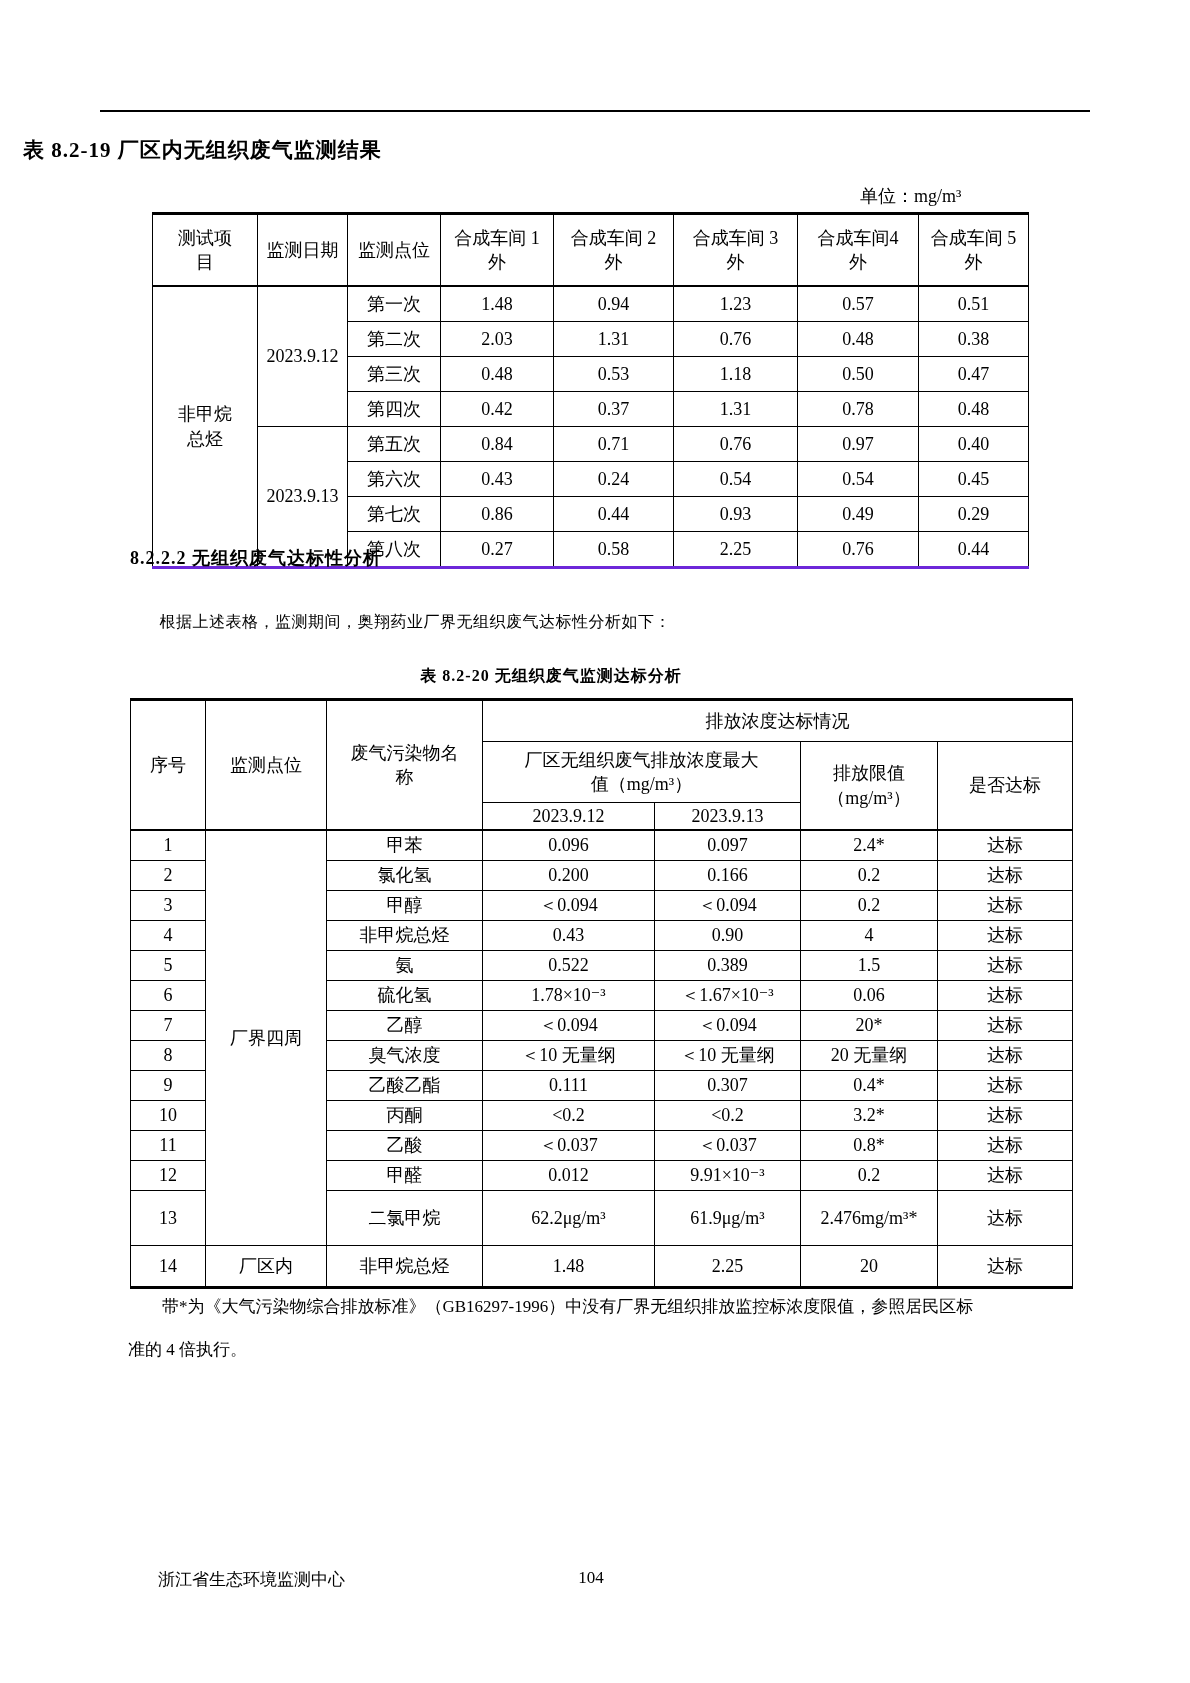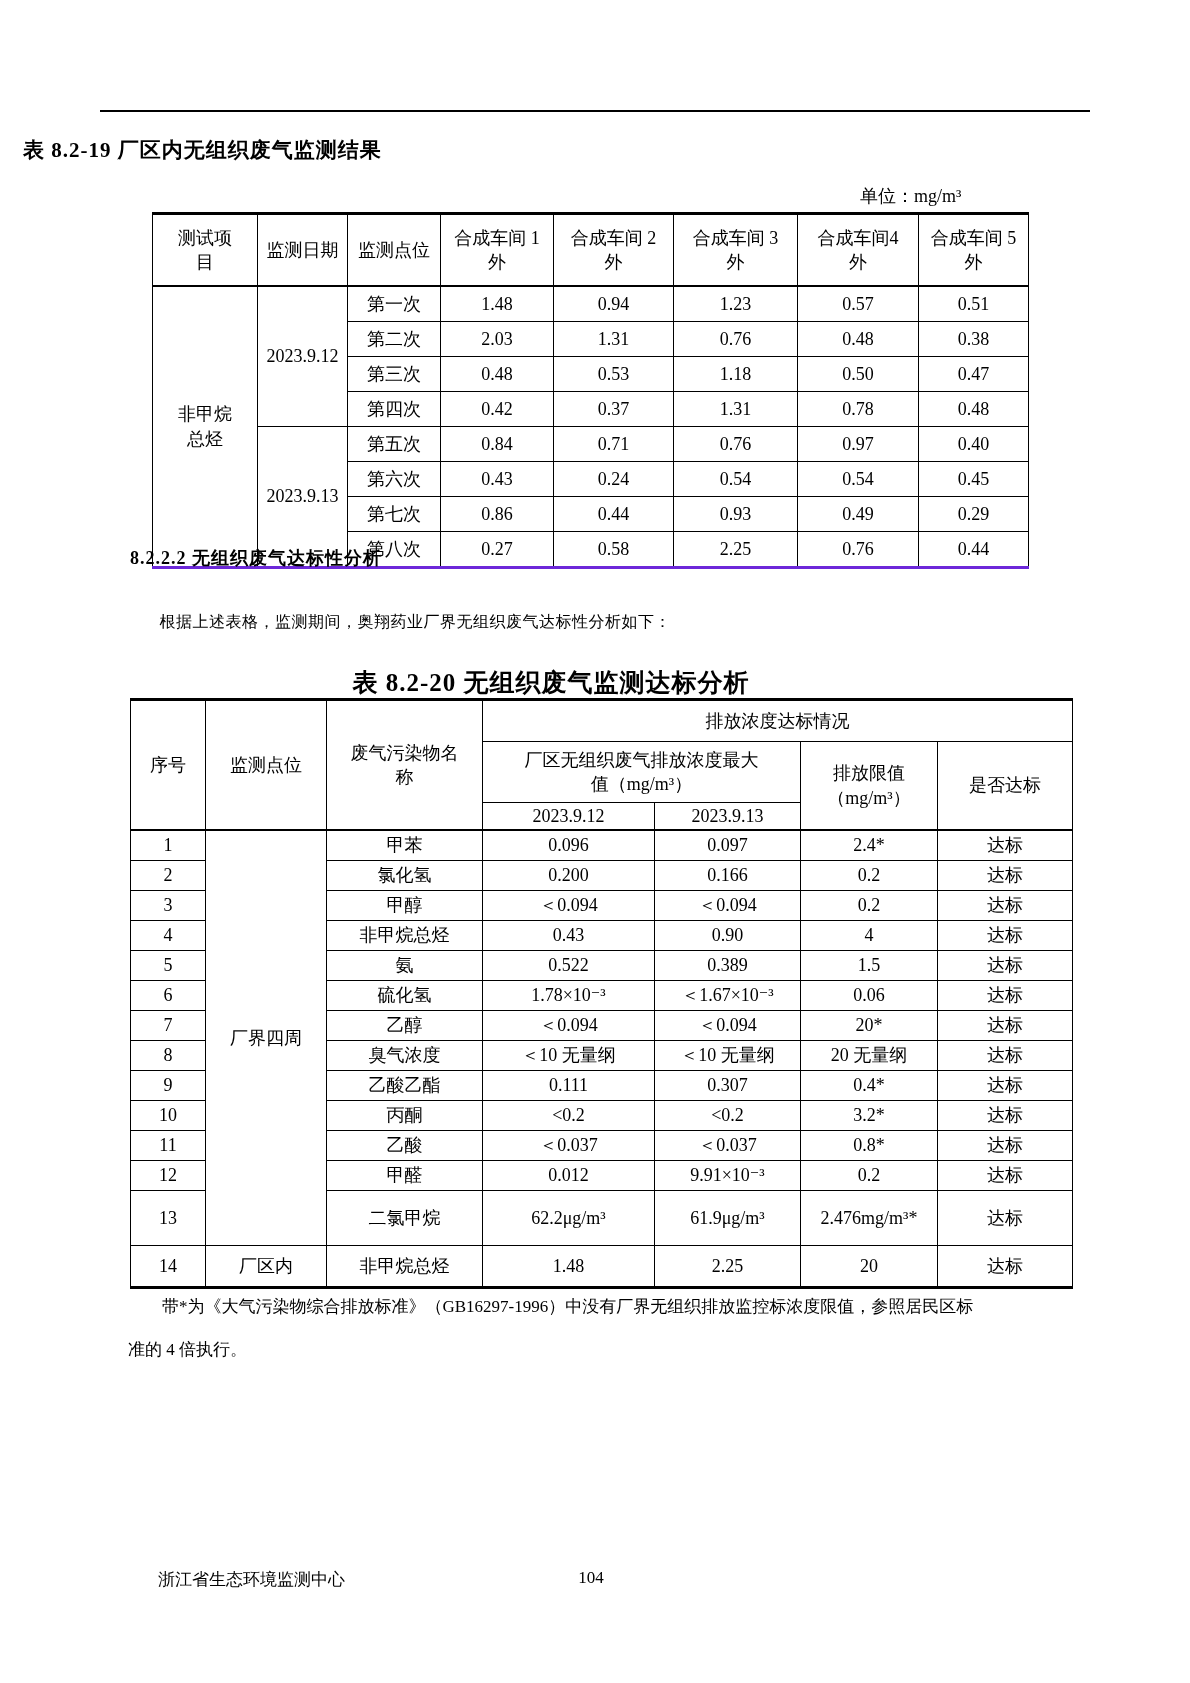--- a/index.html
+++ b/index.html
@@ -34,21 +34,21 @@
   .t1 tbody tr:first-child td{border-top:2px solid #000;}
   
   .sec-heading{
     position:absolute;top:546px;left:130px;font-size:18px;font-weight:bold;letter-spacing:1px;
   }
   .sec-paragraph{
     position:absolute;top:612px;left:118px;width:950px;font-size:16px;text-indent:2.6em;letter-spacing:.5px;
   }
   .t2-title{
     position:absolute;top:666px;left:0;width:1102px;text-align:center;
-    font-size:25px;font-weight:bold;letter-spacing:1px;
+    font-size:16px;font-weight:bold;letter-spacing:1px;
   }
   
   .t2-wrap{position:absolute;top:698px;left:130px;}
   .t2{width:942px;border-top:3px solid #000;border-bottom:3px solid #000;}
   .t2 thead tr.h1 td{height:40px;}
   .t2 thead tr.h2 td{height:60px;}
   .t2 thead tr.h3 td{height:26px;}
   .t2 tbody td{height:29px;}
   .t2 tbody tr:first-child td{border-top:2px solid #000;}
   .t2 tbody tr.tall td{height:54px;}

